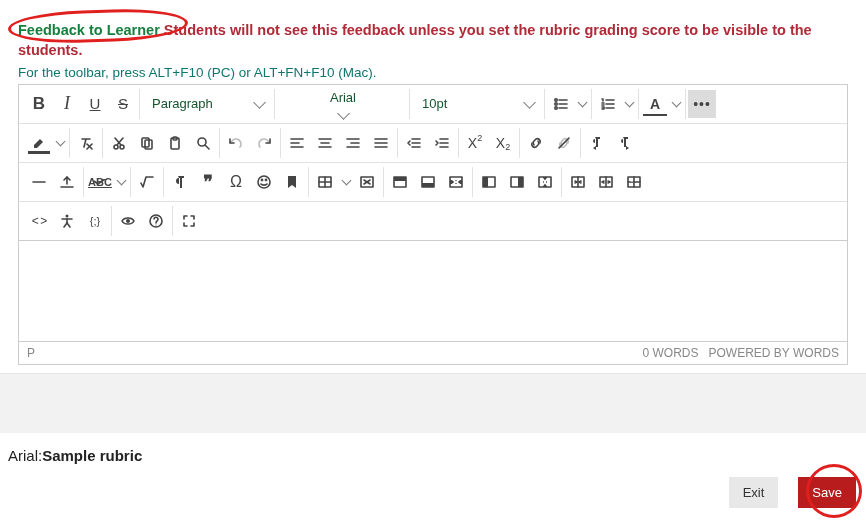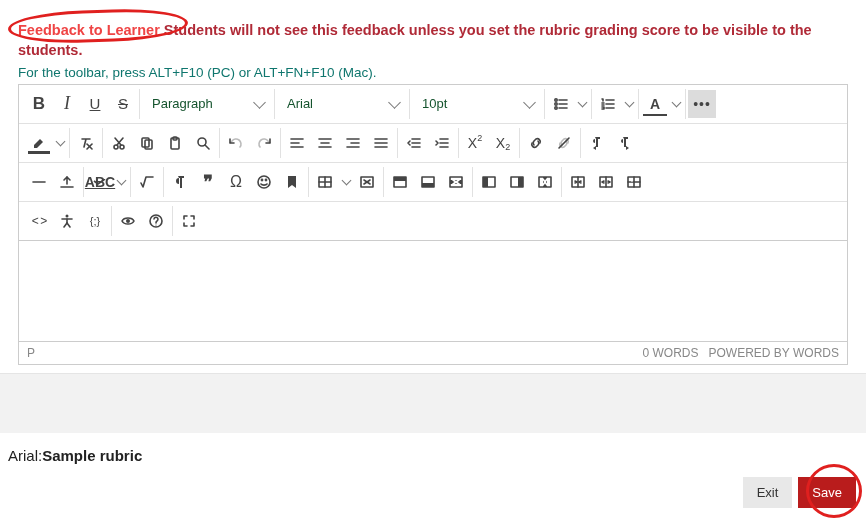--- a/index.html
+++ b/index.html
@@ -1,48 +1,48 @@
 <!DOCTYPE html>
 <html><head>
 <meta charset="utf-8">
 <style>
   * { box-sizing: border-box; }
   html, body { margin:0; padding:0; font-family: Arial, Helvetica, sans-serif; background:#fff; }
   .wrap { width:866px; height:530px; position:relative; background:#fff; }
   .header { padding:20px 18px 4px 18px; font-size:14.5px; color:#b02a37; font-weight:bold; line-height:1.4; }
-  .header .circled { position:relative; display:inline-block; color:#ef4444; }
+  .header .circled { position:relative; display:inline-block; color:#15803d; }
   .header .circled .ellipse { position:absolute; top:-10px; left:-10px; width:180px; height:32px; border:3px solid #e0201f; border-radius:50% / 60%; transform:rotate(-2deg); pointer-events:none; }
   .hint { padding:0 18px 4px 18px; font-size:13.5px; color:#0f766e; }
   .editor-shell { margin:0 18px; border:1px solid #ccc; background:#fff; }
   .toolbar { border-bottom:1px solid #ccc; }
   .tb-row { display:flex; align-items:center; padding:4px 4px; border-bottom:1px solid #e1e1e1; gap:0; flex-wrap:nowrap; }
   .tb-row:last-child { border-bottom:none; }
   .tb-group { display:flex; align-items:center; border-right:1px solid #e1e1e1; padding:0 2px; height:30px; }
   .tb-group:last-child { border-right:none; }
   .tb-btn { width:28px; height:28px; display:flex; align-items:center; justify-content:center; color:#444; cursor:pointer; font-family: Arial, sans-serif; }
   .tb-btn.sq { background:#dcdcdc; }
   .tb-sel { display:flex; align-items:center; justify-content:space-between; height:28px; padding:0 8px 0 10px; color:#14532d; cursor:pointer; font-size:13px; }
   .tb-sel.paragraph { width:130px; }
-  .tb-sel.font { width:130px; }
+  .tb-sel.font { width:130px;flex-direction:column; }
   .tb-sel.size { width:130px;gap:32px; }
   .tb-split { display:flex; align-items:center; height:28px; }
   .tb-split .caret { width:14px; display:flex; align-items:center; justify-content:center; }
   .chev { width:9px; height:9px; border-right:1.5px solid #777; border-bottom:1.5px solid #777; transform:rotate(45deg); margin-top:-3px; }
   .chev.sm { width:7px; height:7px; border-width:1.3px; }
   svg { display:block; }
   .ico { width:16px; height:16px; }
   .ico path, .ico rect, .ico circle, .ico line, .ico polyline { stroke:#444; stroke-width:1.6; fill:none; stroke-linecap:round; stroke-linejoin:round; }
   .ico.fill path, .ico.fill rect, .ico.fill circle { fill:#444; stroke:none; }
   .ico.light path { stroke:#bbb; }
   .content-area { height:100px; padding:6px; font-size:13px; color:#333; background:#fff; }
   .statusbar { display:flex; justify-content:space-between; align-items:center; padding:4px 8px; border-top:1px solid #ccc; font-size:12px; color:#888; }
   .statusbar .right { display:flex; gap:10px; }
   .lower-spacer { height:60px; background:#f2f2f2; margin-top:8px; border-top:1px solid #e5e5e5; }
   .rubric-row { padding:14px 8px 0 8px; font-size:15px; color:#222; }
-  .btn-row { position:absolute; right:10px; bottom:22px; display:flex; gap:6px; align-items:center; }
+  .btn-row { position:absolute; right:10px; bottom:22px; display:flex; gap:20px; align-items:center; }
   .btn { padding:8px 14px; font-size:13px; cursor:pointer; border:none; }
   .btn-exit { background:#e8e8e8; color:#333; }
   .btn-save { background:#b91c1c; color:#fff; }
   .save-circle { position:absolute; right:4px; bottom:12px; width:56px; height:54px; border:3px solid #e0201f; border-radius:50%; pointer-events:none; }
   .sup { font-size:9px; position:relative; top:-5px; }
   .sub { font-size:9px; position:relative; top:4px; }
   .A-under { position:relative; }
   .A-under::after { content:""; position:absolute; left:2px; right:2px; bottom:2px; height:2px; background:#444; }
   .hl-under { position:relative; }
   .hl-under::after { content:""; position:absolute; left:3px; right:3px; bottom:3px; height:3px; background:#444; }
@@ -295,21 +295,21 @@
         <div class="tb-btn">
               <svg class="ico" viewBox="0 0 16 16">
                 <line x1="2" y1="13" x2="14" y2="13"></line>
                 <line x1="8" y1="3" x2="8" y2="10"></line>
                 <polyline points="5,6 8,3 11,6"></polyline>
               </svg>
             </div>
       </div>
       <div class="tb-group">
         <div class="tb-split">
-          <div class="tb-btn" style="font-size:14px;font-weight:bold;text-decoration:underline;">ABC<div style="position:absolute;">
+          <div class="tb-btn" style="font-size:11px;font-weight:bold;text-decoration:underline;">ABC<div style="position:absolute;">
                   <svg width="14" height="6" style="margin-top:1px;">
                     <polyline points="1,2 5,5 12,0" style="stroke:#444;stroke-width:1.6;fill:none;"></polyline>
                   </svg>
                 </div></div>
           <div class="caret">
                 <span class="chev sm"></span>
               </div>
         </div>
       </div>
       <div class="tb-group">

